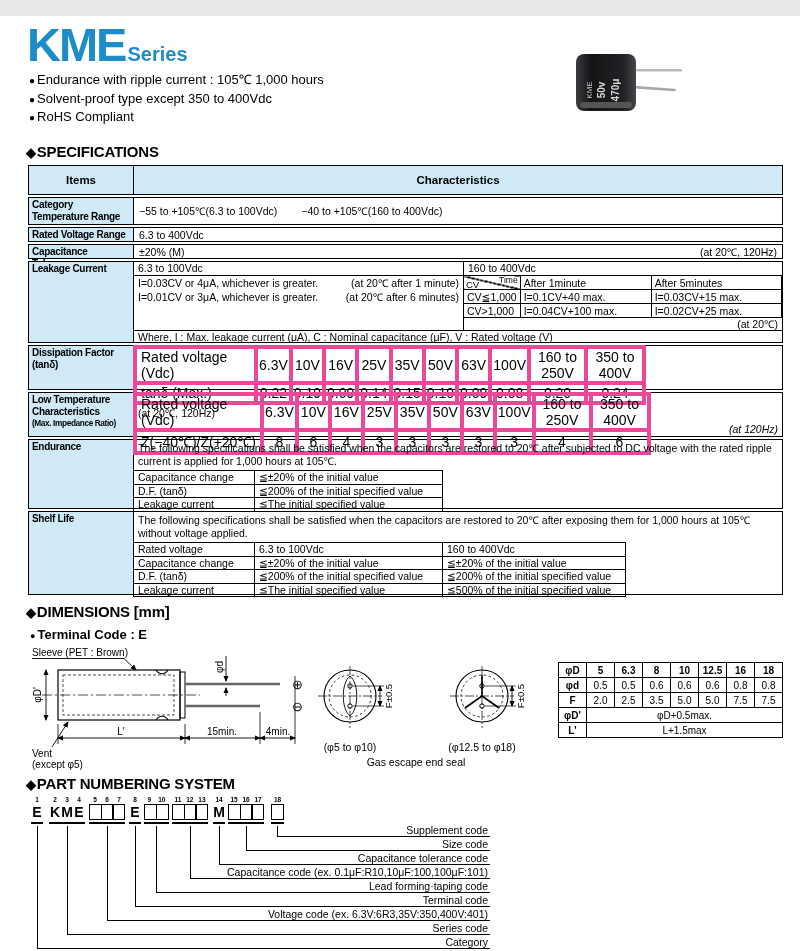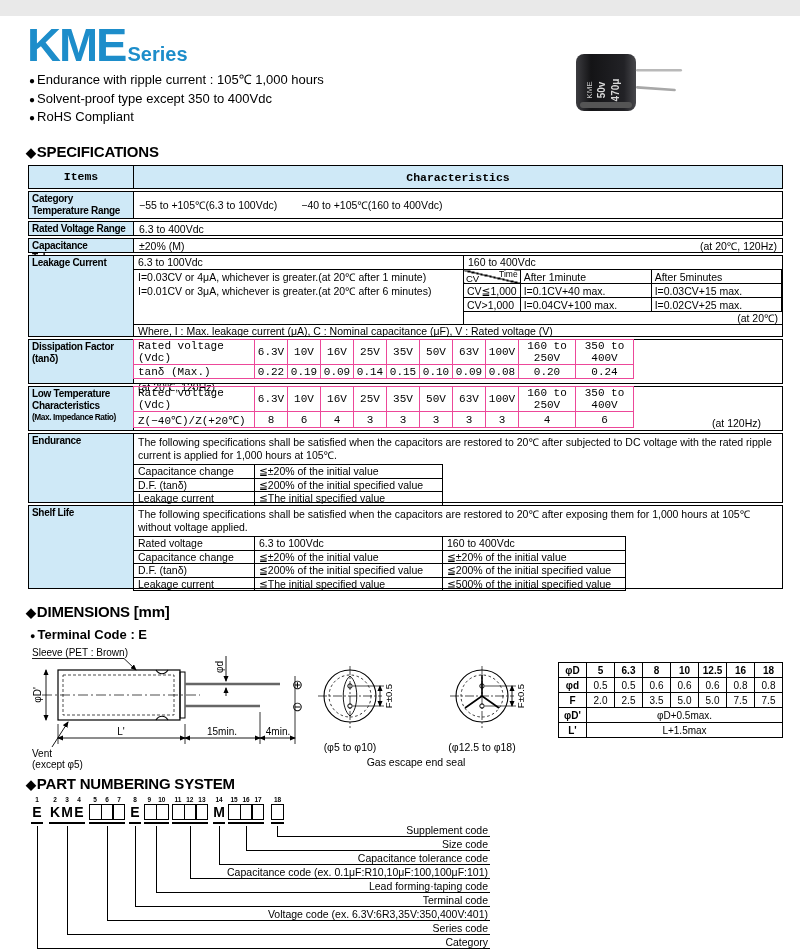--- a/index.html
+++ b/index.html
@@ -23,52 +23,52 @@
   .sub-head .b-ic { font-size:9px; }
   
   .spec { position:absolute; left:28px; top:147px; width:755px; font-size:10.5px; }
   .row { display:flex; border:1px solid #000; margin-top:2px; background:#fff; }
   .lab { width:105px; min-width:105px; background:#cfe9f7; border-right:1px solid #000;
          font-weight:bold; font-size:10px; letter-spacing:-0.3px; padding:1px 3px; line-height:1.22; }
   .lab .sm { font-size:8.3px; letter-spacing:-0.4px; display:block; }
   .cont { flex:1; position:relative; min-width:0; font-size:10.5px; }
   .hc { display:flex; align-items:center; justify-content:center; background:#cfe9f7;
         font-weight:bold; font-size:11.5px; letter-spacing:0; }
-  .h-head { height:24px;font-family:Liberation Mono, monospace; }
+  .h-head { height:30px; }
   .h-cat  { height:28px; }
   .h-sim  { height:15px; }
   .h-lk   { height:82px; }
   .h-df   { height:45px; }
   .h-lt   { height:45px; }
   .h-en   { height:70px; }
   .h-sl   { height:84px; }
   .line { display:flex; justify-content:space-between; align-items:center; height:100%; padding:0 5px; }
   .cat-line { display:flex; align-items:center; height:100%; padding:0 5px; gap:24px; }
   
   .lk-top { display:flex; border-bottom:1px solid #000; height:14px; line-height:13px; }
   .lk-low  { width:330px; border-right:1px solid #000; padding:0 4px; }
   .lk-high { flex:1; padding:0 4px; }
   .lk-mid { display:flex; height:54px; }
   .lk-mid-l { width:330px; border-right:1px solid #000; padding:1px 4px; }
-  .fline { display:flex; height:14px; line-height:13px; }
+  .fline { display:flex; justify-content:space-between; height:14px; line-height:13px; }
   .lk-mid-r { flex:1; }
   table.cv { border-collapse:collapse; width:calc(100% + 1px); margin-left:-1px; margin-top:-1px; }
   .cv td { border:1px solid #000; height:14px; padding:0 3px; font-size:10.5px; }
   .diag { width:55px; padding:0; position:relative;
           background:linear-gradient(to top right,#fff 47%,#000 47%,#000 53%,#fff 53%); }
   .diag .t { position:absolute; top:-1px; right:2px; font-size:8.5px; }
   .diag .b { position:absolute; bottom:-1px; left:2px; font-size:9.5px;text-align:center; }
   .at20 { height:13px; line-height:12px; text-align:right; padding-right:4px; }
   .lk-where { border-top:1px solid #000; height:13px; line-height:12px; padding:0 4px; }
   
   table.vt { border-collapse:collapse; margin-left:-1px; margin-top:-1px; }
-  .vt td { border:1px solid #ec4899; height:14px; font-size:11px; text-align:center; padding:0 1px;font-family:Liberation Mono, monospace; }
+  .vt td { border:4px solid #ec4899; height:14px; font-size:14px; text-align:center; padding:0 1px; }
   .vt td.vl { text-align:left; padding:0 4px; }
   .df-note { display:flex; justify-content:space-between; padding:1px 4px; }
-  .lt-cond { position:absolute; right:21px; bottom:1px; }
+  .lt-cond { position:absolute; right:4px; bottom:1px;font-style:italic; }
   
   .desc { padding:2px 4px; line-height:13px; }
   table.et, table.st { border-collapse:collapse; margin-left:-1px; }
   .et td, .st td { border:1px solid #000; height:13.5px; font-size:10.5px; padding:0 4px; }
   
   .dims-svg { position:absolute; left:30px; top:628px; }
   .dim-table { position:absolute; left:558px; top:646px; border-collapse:collapse; }
   .dim-table td { border:1px solid #000; font-size:10px; height:15px; width:28px; text-align:center; padding:0 1px; }
   .dim-table td.dl { font-weight:bold; }
   

